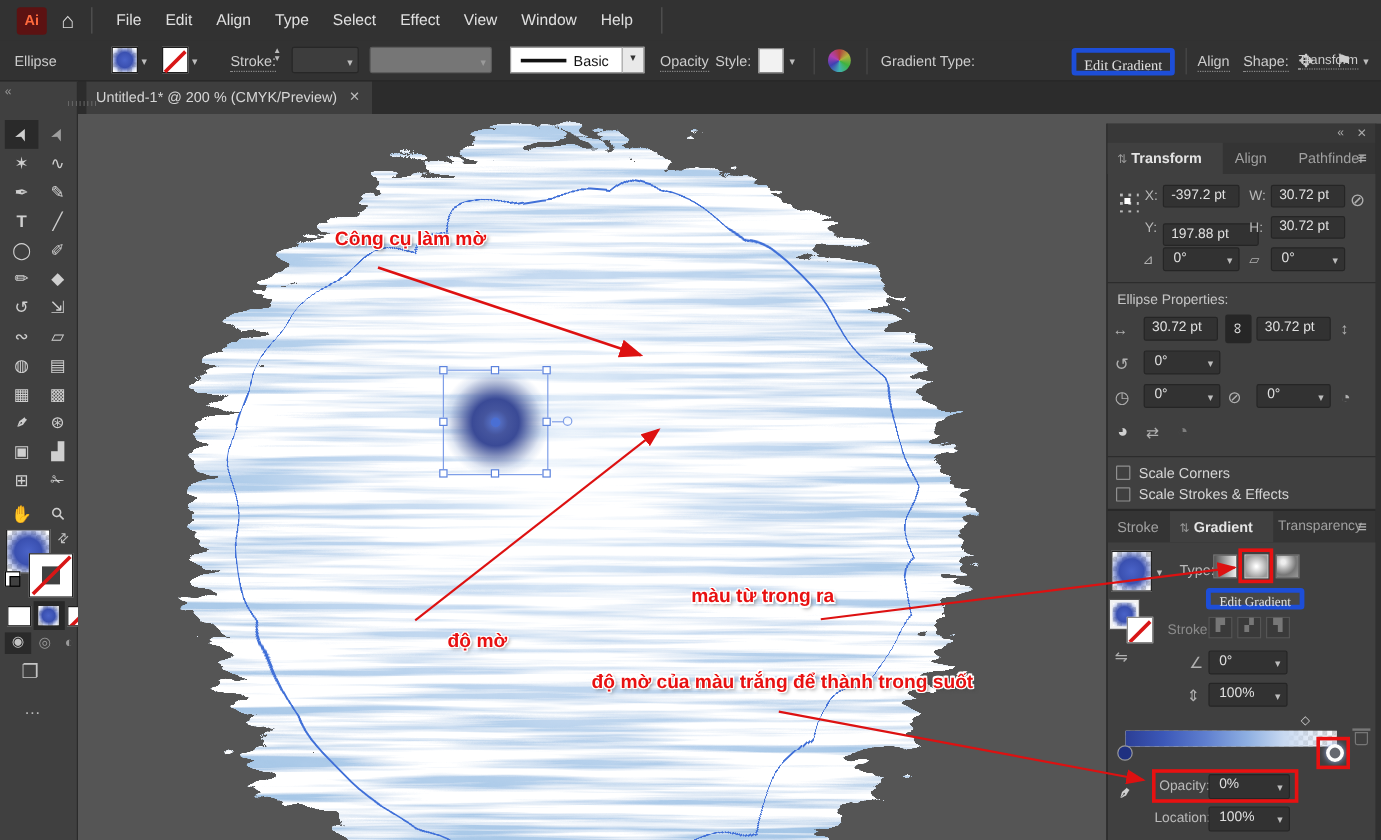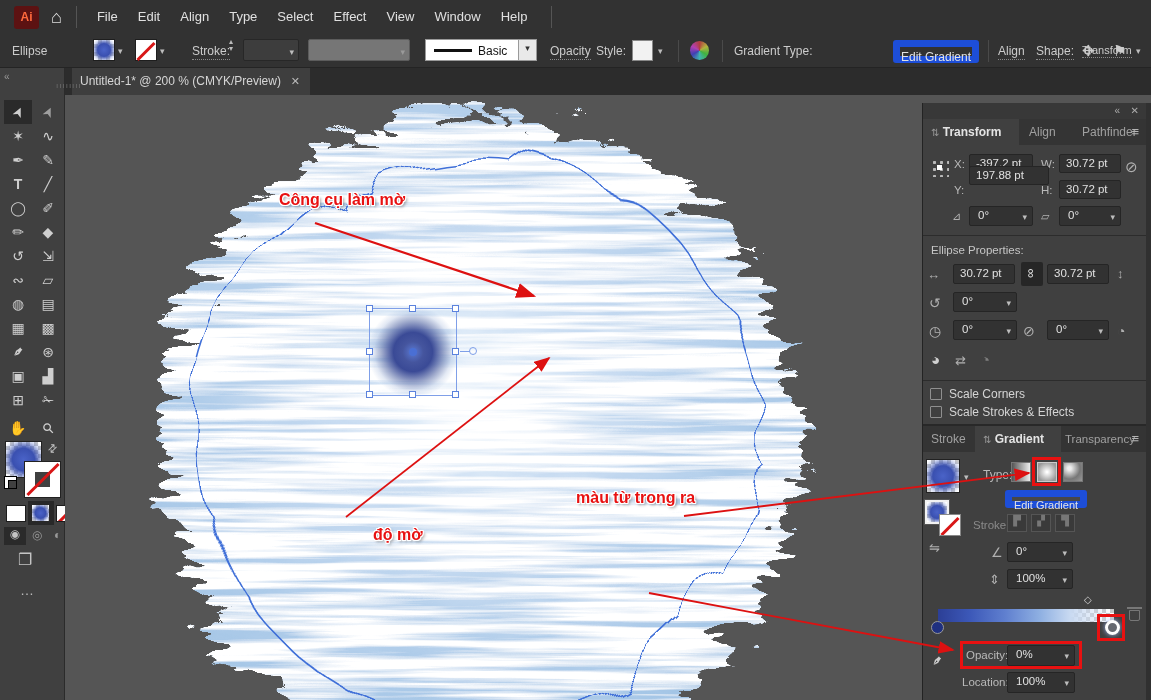--- a/index.html
+++ b/index.html
@@ -34,22 +34,22 @@
     background:radial-gradient(circle, #4a63c8 0%, #3a50b0 45%, rgba(70,100,200,.25) 75%, transparent 92%); }
   .none-slash { position:relative; background:#fff; }
   .none-slash::after { content:""; position:absolute; left:-2px; right:-2px; top:50%;
     height:3px; background:#d81616; transform:rotate(-45deg); }
   .chev { color:#bdbdbd; font-size:9px; }
   .vsep { position:absolute; top:6px; width:1px; height:22px; background:#4a4a4a; }
   .dropfield { position:absolute; height:22px; background:#3d3d3d; border:1px solid #272727;
     border-radius:2px; color:#ddd; }
   .dropfield .chev { position:absolute; right:4px; top:7px; }
   .gtbtn { position:absolute; top:40px; width:20px; height:20px; border:1px solid #6b6b6b; }
-  .btn-outline { position:absolute; border:7px solid #1d4ed8; border-radius:3px;
-    color:#e2e2e2; font-size:12px; text-align:center; }
+  .btn-outline { position:absolute; border:4px solid #1d4ed8; border-radius:3px;
+    color:#e2e2e2; font-size:12px; text-align:center;font-family:Liberation Serif, serif; }
 
   
   .tabbar { left:65px; top:68px; width:1086px; height:27px; background:#2c2c2c; }
   .doctab { position:absolute; left:7px; top:0; width:238px; height:27px; background:#3e3e3e;
     color:#d6d6d6; font-size:12px; line-height:27px; padding-left:8px; }
   .doctab .x { position:absolute; right:10px; top:0; color:#bbb; font-size:11px; }
 
   
   .toolpanel { left:0; top:68px; width:65px; height:632px; background:#404040;
     border-right:1px solid #2b2b2b; }
@@ -339,20 +339,21 @@
   <div class="sel-handle" style="left:366px;top:391px"></div>
   <div class="sel-handle" style="left:409px;top:391px"></div>
   <div class="sel-handle" style="left:452px;top:391px"></div>
   <div class="abs" style="left:409px;top:348px;width:8px;height:8px;border-radius:50%;background:#4a6fd4;z-index:4"></div>
   <div class="abs" style="left:460px;top:351px;width:10px;height:1px;background:#7f9fe8;z-index:3"></div>
   <div class="abs" style="left:469px;top:347px;width:8px;height:8px;border-radius:50%;border:1px solid #7f9fe8;z-index:3"></div>
 
   <div class="annotation" style="left:247px;top:191px">Công cụ làm mờ</div>
   <div class="annotation" style="left:341px;top:526px">độ mờ</div>
   <div class="annotation" style="left:544px;top:489px">màu từ trong ra</div>
+  <div class="annotation" style="left:461px;top:560px">độ mờ của màu trắng để thành trong suốt</div>
 
 
   <div class="abs panel">
 
     <div class="abs" style="left:0;top:0;width:224px;height:16px;background:#383838">
       <span class="abs" style="right:28px;top:2px;color:#ababab;font-size:10px;letter-spacing:-1px">«</span>
       <span class="abs" style="right:8px;top:2px;color:#ababab;font-size:10px">✕</span>
     </div>
 
     <div class="ptabs" style="top:16px">
@@ -362,21 +363,21 @@
       <span class="abs" style="right:8px;top:5px;color:#b5b5b5;font-size:13px">≡</span>
     </div>
 
     <div class="refgrid" style="left:7px;top:55px"></div>
     <span class="plabel" style="left:31px;top:55px">X:</span>
     <div class="field" style="left:46px;top:51px;width:64px;height:19px">-397.2 pt</div>
     <span class="plabel" style="left:118px;top:55px">W:</span>
     <div class="field" style="left:136px;top:51px;width:62px;height:19px">30.72 pt</div>
     <span class="picon" style="left:202px;top:55px;font-size:15px">⊘</span>
     <span class="plabel" style="left:31px;top:81px">Y:</span>
-    <div class="field" style="left:46px;top:63px;width:80px;height:19px">197.88 pt</div>
+    <div class="field" style="left:46px;top:83px;width:80px;height:19px">197.88 pt</div>
     <span class="plabel" style="left:118px;top:81px">H:</span>
     <div class="field" style="left:136px;top:77px;width:62px;height:19px">30.72 pt</div>
     <span class="picon" style="left:29px;top:107px;font-size:11px">⊿</span>
     <div class="pdrop" style="left:46px;top:103px;width:64px;height:20px"><span>0°</span><span class="chev">▾</span></div>
     <span class="picon" style="left:118px;top:107px;font-size:11px">▱</span>
     <div class="pdrop" style="left:136px;top:103px;width:62px;height:20px"><span>0°</span><span class="chev">▾</span></div>
 
     <div class="divider" style="top:132px"></div>
     <span class="plabel" style="left:8px;top:141px;color:#c6c6c6">Ellipse Properties:</span>
 

